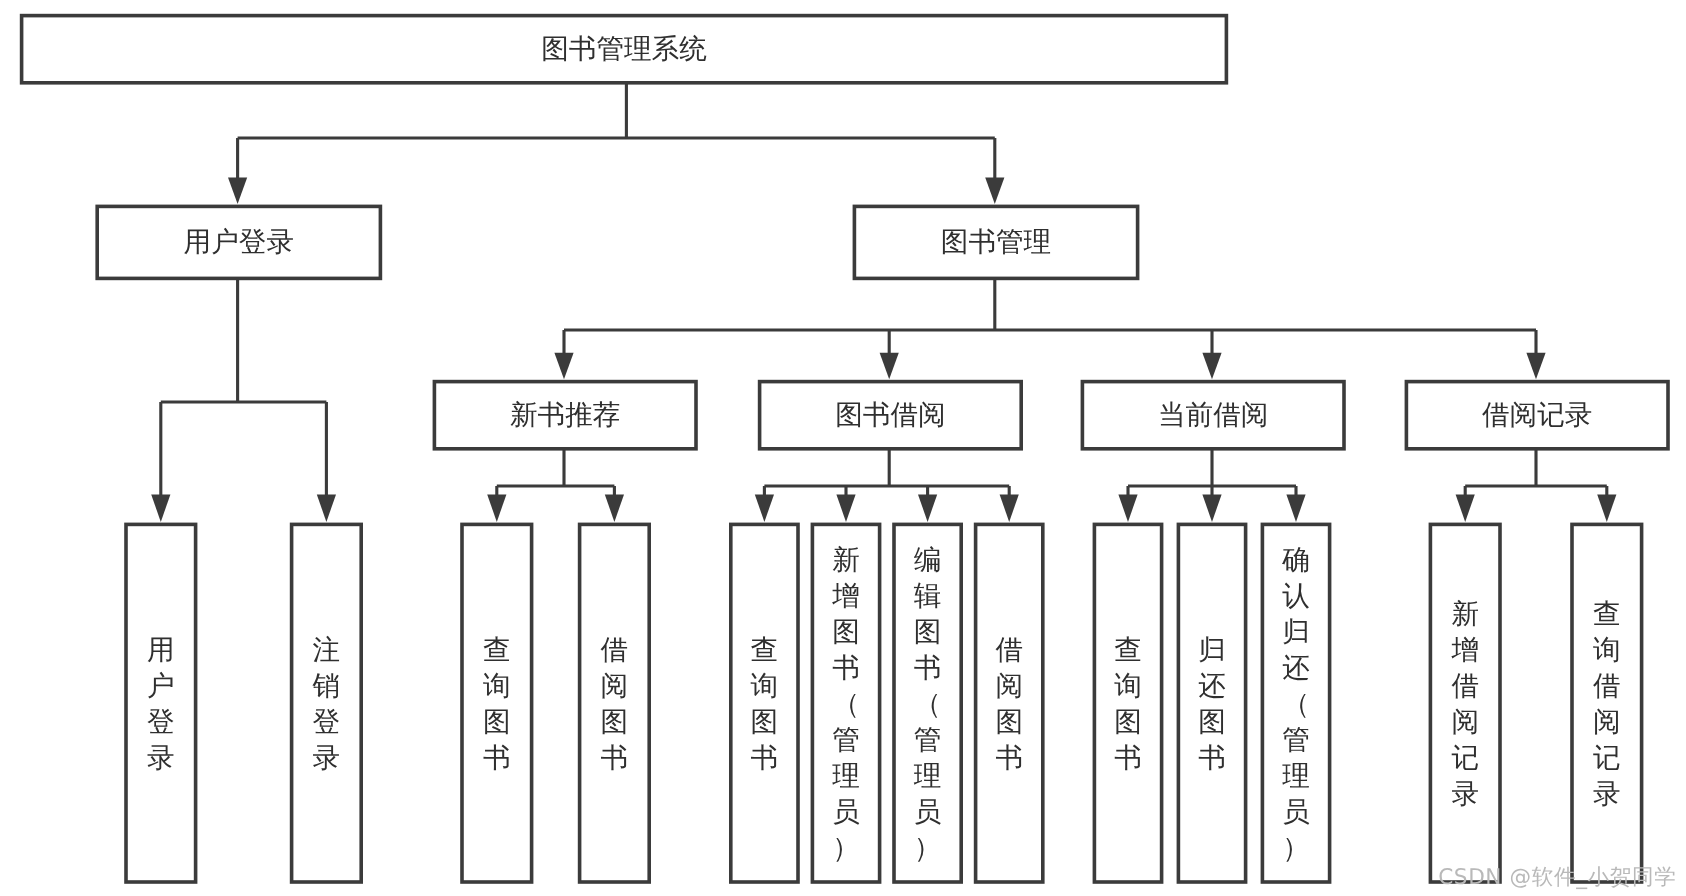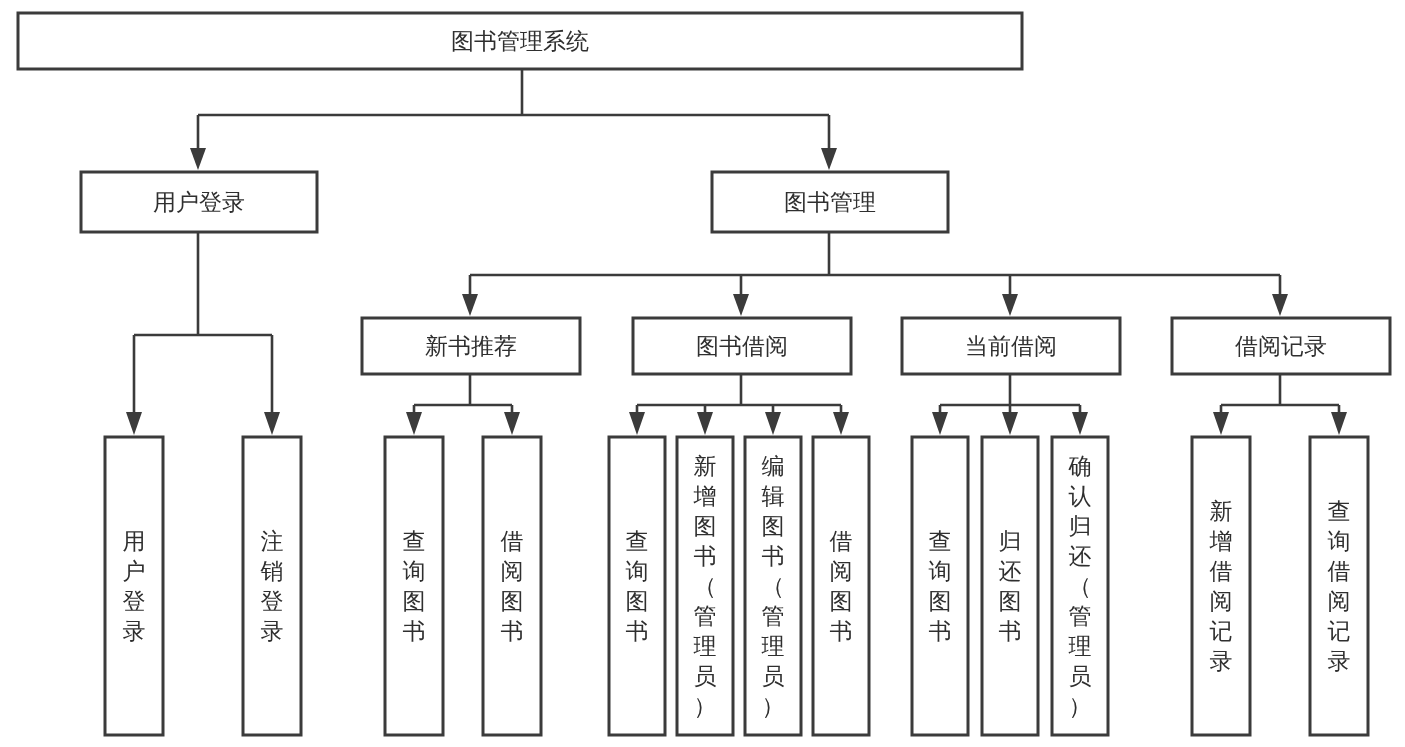--- a/index.html
+++ b/index.html
@@ -232,13 +232,14 @@
           <text class="node-label-vertical" x="1221" y="519.4"><tspan x="1221" dy="0" font-size="23">新</tspan><tspan x="1221" dy="30" font-size="23">增</tspan><tspan x="1221" dy="30" font-size="23">借</tspan><tspan x="1221" dy="30" font-size="23">阅</tspan><tspan x="1221" dy="30" font-size="23">记</tspan><tspan x="1221" dy="30" font-size="23">录</tspan></text>
         </g>
         <g>
           <rect class="node-box" x="1310" y="437" width="58" height="298"></rect>
           <text class="node-label-vertical" x="1339" y="519.4"><tspan x="1339" dy="0" font-size="23">查</tspan><tspan x="1339" dy="30" font-size="23">询</tspan><tspan x="1339" dy="30" font-size="23">借</tspan><tspan x="1339" dy="30" font-size="23">阅</tspan><tspan x="1339" dy="30" font-size="23">记</tspan><tspan x="1339" dy="30" font-size="23">录</tspan></text>
         </g>
       </g>
 
   </svg>
 
+  <div class="watermark-text">CSDN @软件_小贺同学</div>
 </div>
 
 </body></html>

